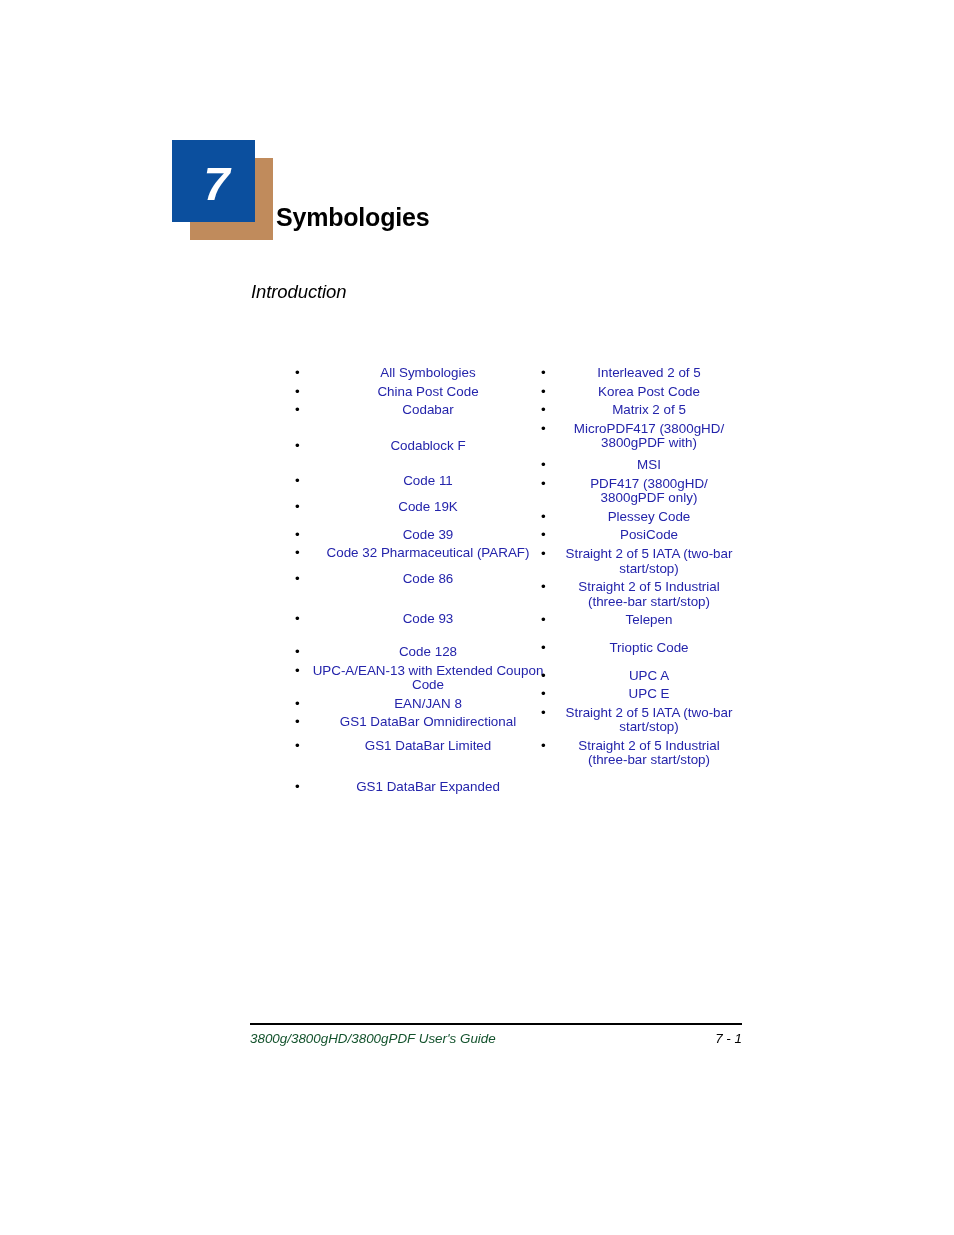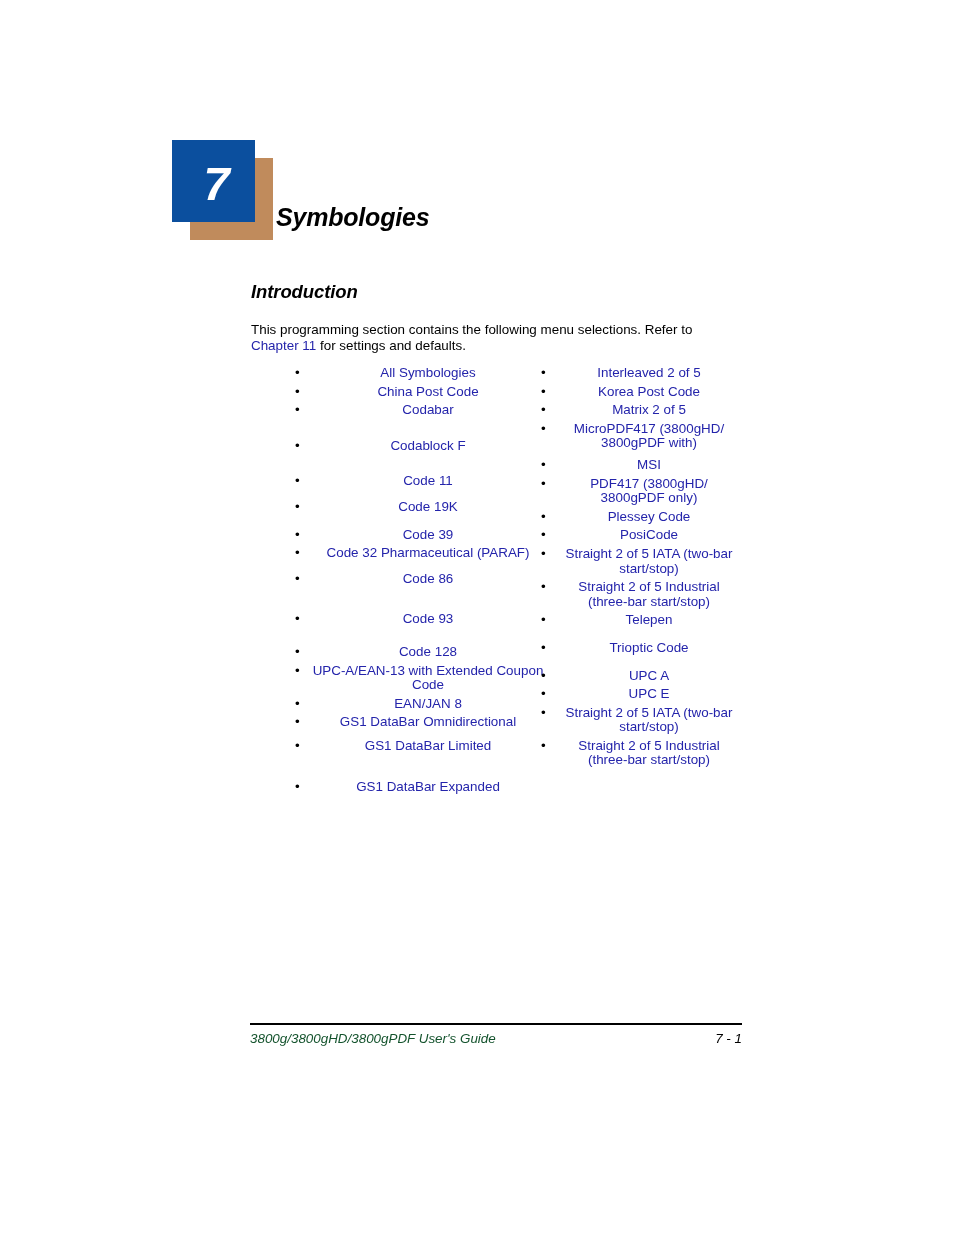--- a/index.html
+++ b/index.html
@@ -66,34 +66,33 @@
     padding-top: 4px;
     box-sizing: border-box;
   }
 
   .chapter-title {
     position: absolute;
     left: 276px;
     top: 203px;
     font-size: 25px;
     font-weight: bold;
-    font-style: italic;
     color: #000000;
     letter-spacing: -0.2px;
     white-space: nowrap;
     text-align: right;
   }
 
   
   .section-heading {
     position: absolute;
     left: 251px;
     top: 281px;
     font-size: 18.5px;
-    font-weight: bold;
+    font-weight: normal;
     font-style: italic;
     color: #000000;
     letter-spacing: -0.1px;
     white-space: nowrap;
   }
 
   
   .intro-para {
     position: absolute;
     left: 251px;
@@ -183,21 +182,20 @@
     <div class="badge-tan"></div>
     <div class="badge-blue">
       <div class="badge-number">7</div>
     </div>
   </div>
 
   <div class="chapter-title">Symbologies</div>
 
   <div class="section-heading">Introduction</div>
 
-  <div class="intro-para"><span>This programming section contains the following menu selections.  Refer to </span><a class="link" href="#" style="text-decoration:none;">Chapter 11</a><span> for settings and defaults.</span></div>
 
   <div class="col-left">
       <div class="li" style="margin-bottom: 4px;">
         <span class="bullet">•</span>
         <span class="txt">All Symbologies</span>
       </div>
       <div class="li" style="margin-bottom: 4px;">
         <span class="bullet">•</span>
         <span class="txt">China Post Code</span>
       </div>

